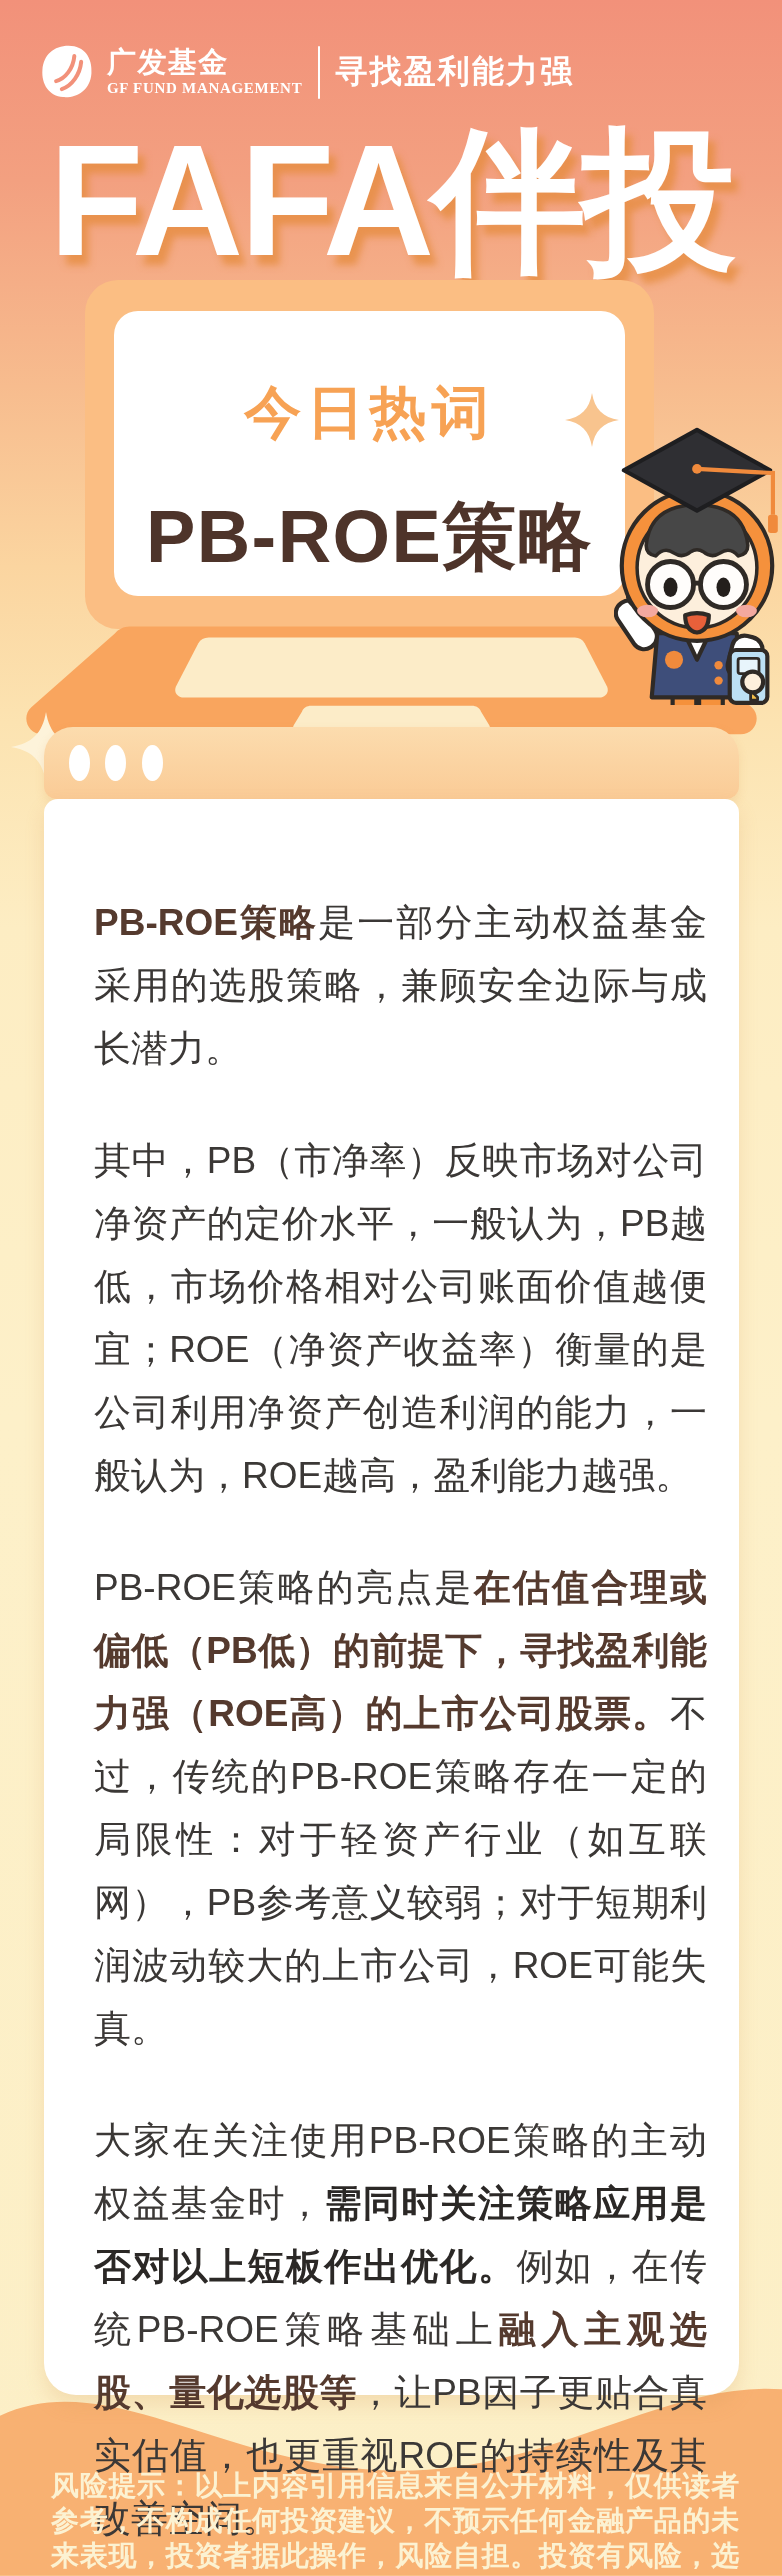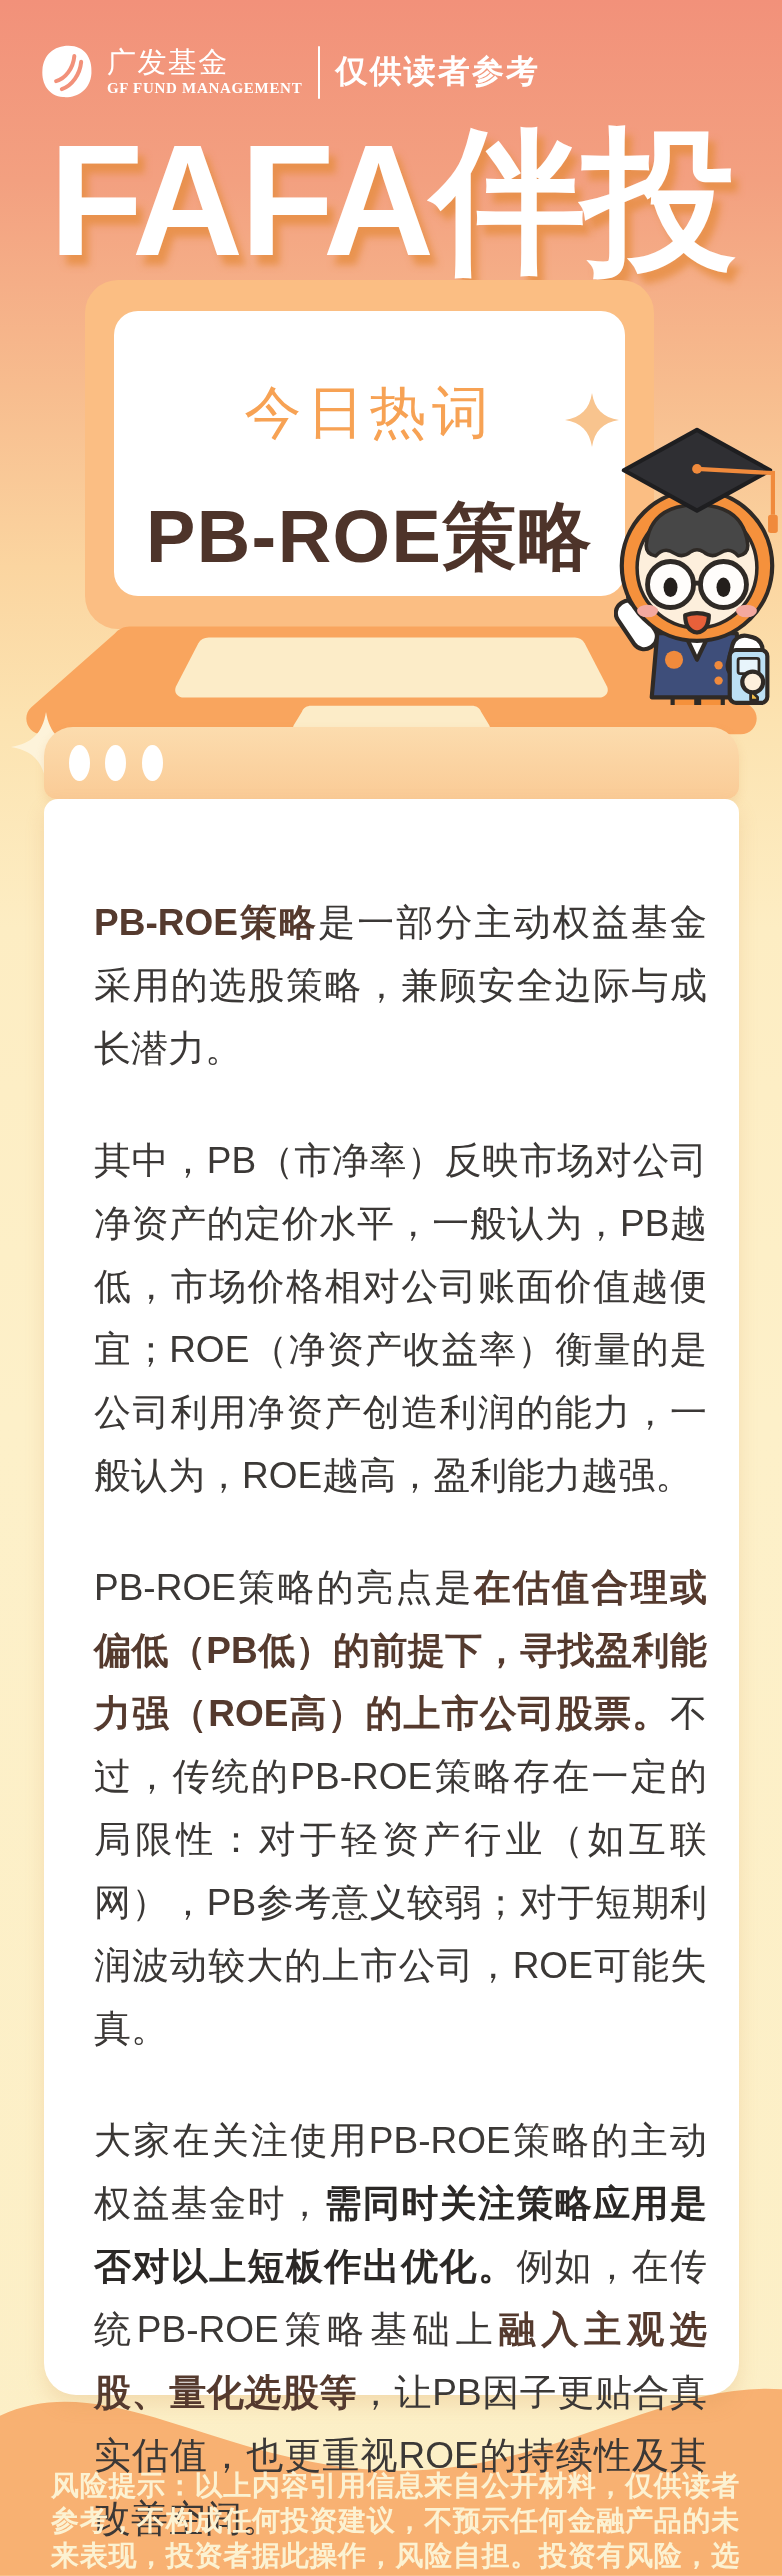--- a/index.html
+++ b/index.html
@@ -7,21 +7,21 @@
     position:relative;width:783px;height:2576px;overflow:hidden;margin:0 auto;
     font-family:"Liberation Sans","DejaVu Sans",sans-serif;
     background:linear-gradient(180deg,
       #F2917A 0%, #F3A080 7%, #F7BC8E 15%, #FBD5A0 22%,
       #FCE3B1 28%, #FDEDC3 36%, #FDF0C9 55%, #FCEFC6 100%);
   }
   .abs{position:absolute;}
 
   
   .brand{left:39px;top:43px;display:flex;align-items:center;gap:11px;color:#fff;}
-  .brand-cn{font-size:29px;font-weight:400;letter-spacing:1.4px;line-height:1.05;}
+  .brand-cn{font-size:29px;font-weight:700;letter-spacing:1.4px;line-height:1.05;}
   .brand-en{font-family:"Liberation Serif","DejaVu Serif",serif;font-size:15px;font-weight:700;letter-spacing:0.7px;margin-top:2.8px;}
   .brand-divider{width:2.8px;height:53px;background:#fff;border-radius:1.4px;margin:0 4.2px;}
   .brand-platform{font-size:32px;font-weight:800;letter-spacing:2.1px;}
 
   
   .hero-title{
     left:0;top:111px;width:783px;text-align:center;margin:0;
     font-size:157px;font-weight:900;letter-spacing:-2.8px;color:#ffffff;line-height:1.15;
     text-shadow:7px 9.7px 7px rgba(229,141,64,.78);
     transform:scaleX(.98);
@@ -29,21 +29,21 @@
 
   
   .laptop-screen{
     left:85px;top:280px;width:569px;height:349px;
     background:#FBBE83;border-radius:33px;box-sizing:border-box;
   }
   .laptop-screen .glass{
     position:absolute;left:29px;top:31px;right:29px;bottom:33px;
     background:#ffffff;border-radius:24px;text-align:center;
   }
-  .badge{margin-top:64px;font-size:57px;font-weight:400;letter-spacing:5.6px;color:#F7A254;}
+  .badge{margin-top:64px;font-size:57px;font-weight:700;letter-spacing:5.6px;color:#F7A254;}
   .topic{margin-top:36px;font-size:74px;font-weight:900;letter-spacing:1.4px;color:#4E342A;}
   .sparkle-orange{left:451px;top:82px;}
   .sparkle-cream{left:11px;top:712px;}
 
   
   .win-bar{
     left:44px;top:727px;width:695px;height:72px;
     background:linear-gradient(180deg,#FCDCAE,#FACB96);
     border-radius:29px 29px 12.5px 12.5px;
     display:flex;align-items:center;padding-left:25px;box-sizing:border-box;gap:15.3px;
@@ -83,21 +83,21 @@
     <svg width="57" height="58" viewBox="0 0 100 100">
       <path d="M52,4 C80,4 94,26 92,52 C90,82 66,96 42,94 C18,92 4,72 6,46 C8,20 26,4 52,4 Z" fill="#ffffff"></path>
       <path d="M30,66 C46,62 60,44 62,22" fill="none" stroke="#F2917A" stroke-width="7" stroke-linecap="round"></path>
       <path d="M40,80 C58,74 72,54 74,32" fill="none" stroke="#F2917A" stroke-width="7" stroke-linecap="round"></path>
     </svg>
     <div>
       <div class="brand-cn">广发基金</div>
       <div class="brand-en">GF FUND MANAGEMENT</div>
     </div>
     <div class="brand-divider"></div>
-    <div class="brand-platform">仅供读者参考</div>
+    <div class="brand-platform">寻找盈利能力强</div>
   </header>
 
   <h1 class="abs hero-title">FAFA伴投</h1>
 
   <div class="abs laptop-screen">
     <div class="glass">
       <div class="badge">今日热词</div>
       <div class="topic">PB-ROE策略</div>
       <svg class="abs sparkle-orange" width="54" height="54" viewBox="0 0 100 100">
         <path d="M50,0 C55,30 70,45 100,50 C70,55 55,70 50,100 C45,70 30,55 0,50 C30,45 45,30 50,0 Z" fill="#F8C48E"></path>

